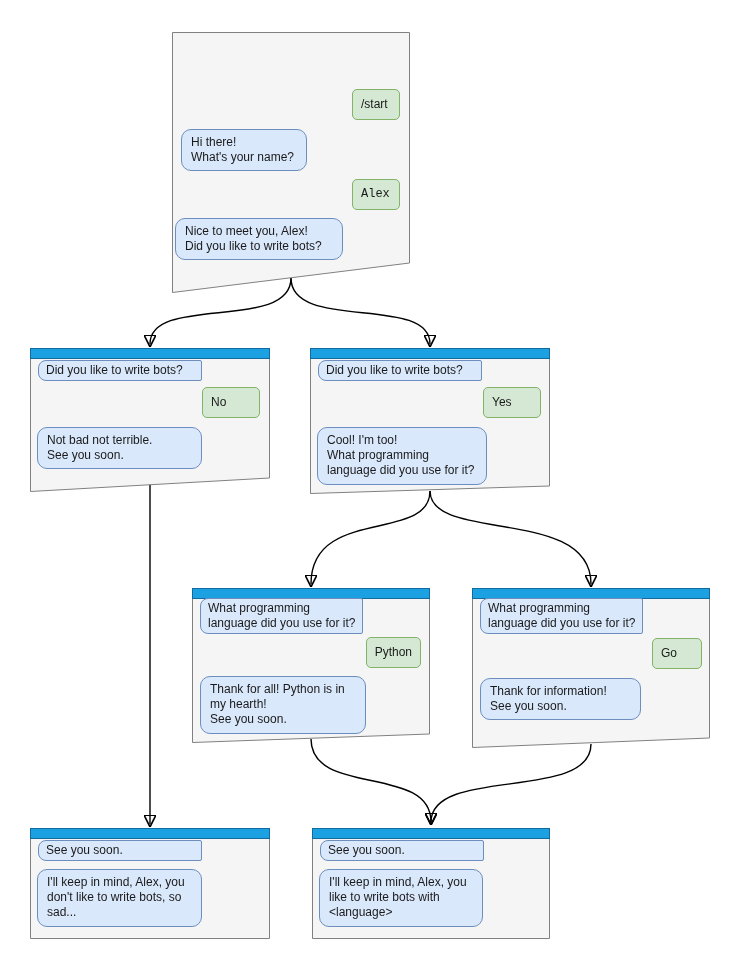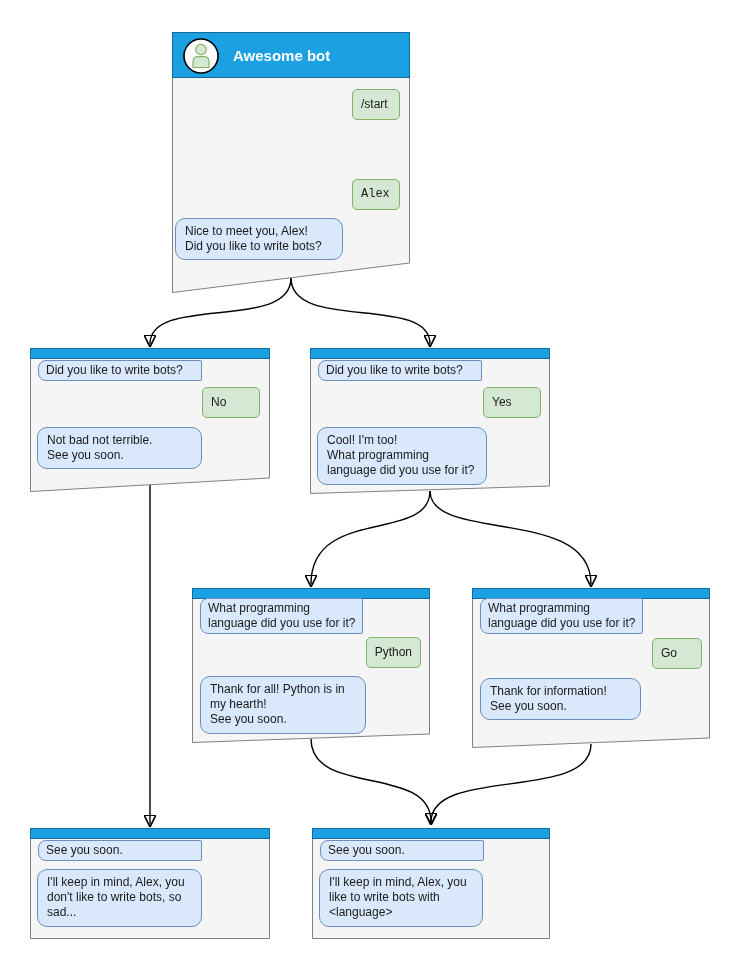--- a/index.html
+++ b/index.html
@@ -47,29 +47,23 @@
     <path d="M430,491 C430,543 591,506 591,584" marker-end="url(#arrow)"></path>
     <path d="M150,484 L150,824" marker-end="url(#arrow)"></path>
     <path d="M311,739 C311,797 431,764 431,822" marker-end="url(#arrow)"></path>
     <path d="M591,744 C591,802 431,766 431,822" marker-end="url(#arrow)"></path>
   </svg>
 
   <div class="window" style="left:172px; top:32px; width:238px; height:261px;">
     <svg class="frame" width="238" height="261" viewBox="0 0 238 261">
       <polygon points="0.5,0.5 237.5,0.5 237.5,231 0.5,260.5"></polygon>
     </svg>
-    <div class="bar tall">
-      <svg class="avatar" width="38" height="38" viewBox="0 0 38 38">
-        <circle cx="19" cy="19" r="17" fill="#ffffff" stroke="#000000" stroke-width="1.6"></circle>
-        <circle cx="19" cy="12.5" r="5.2" fill="#d5e8d4" stroke="#82b366" stroke-width="1.2"></circle>
-        <path d="M11,30.5 L11,25 C11,21 13.2,19.6 15.6,19.6 L22.4,19.6 C24.8,19.6 27,21 27,25 L27,30.5 Z" fill="#d5e8d4" stroke="#82b366" stroke-width="1.2"></path>
-      </svg>
-      <span class="window-title">Awesome bot</span>
-    </div>
     <div class="bubble user" style="right:10px; top:57px;">/start</div>
+    <div class="bubble bot" style="left:9px;  top:97px;  width:126px;">Hi there!
+What's your name?</div>
     <div class="bubble user" style="right:10px; top:147px;font-family:Liberation Mono, monospace;">Alex</div>
     <div class="bubble bot" style="left:3px;  top:186px; width:168px;">Nice to meet you, Alex!
 Did you like to write bots?</div>
   </div>
 
   <div class="window" style="left:30px; top:348px; width:240px; height:144px;">
     <svg class="frame" width="240" height="144" viewBox="0 0 240 144">
       <polygon points="0.5,0.5 239.5,0.5 239.5,130 0.5,143.5"></polygon>
     </svg>
     <div class="bar"></div>

